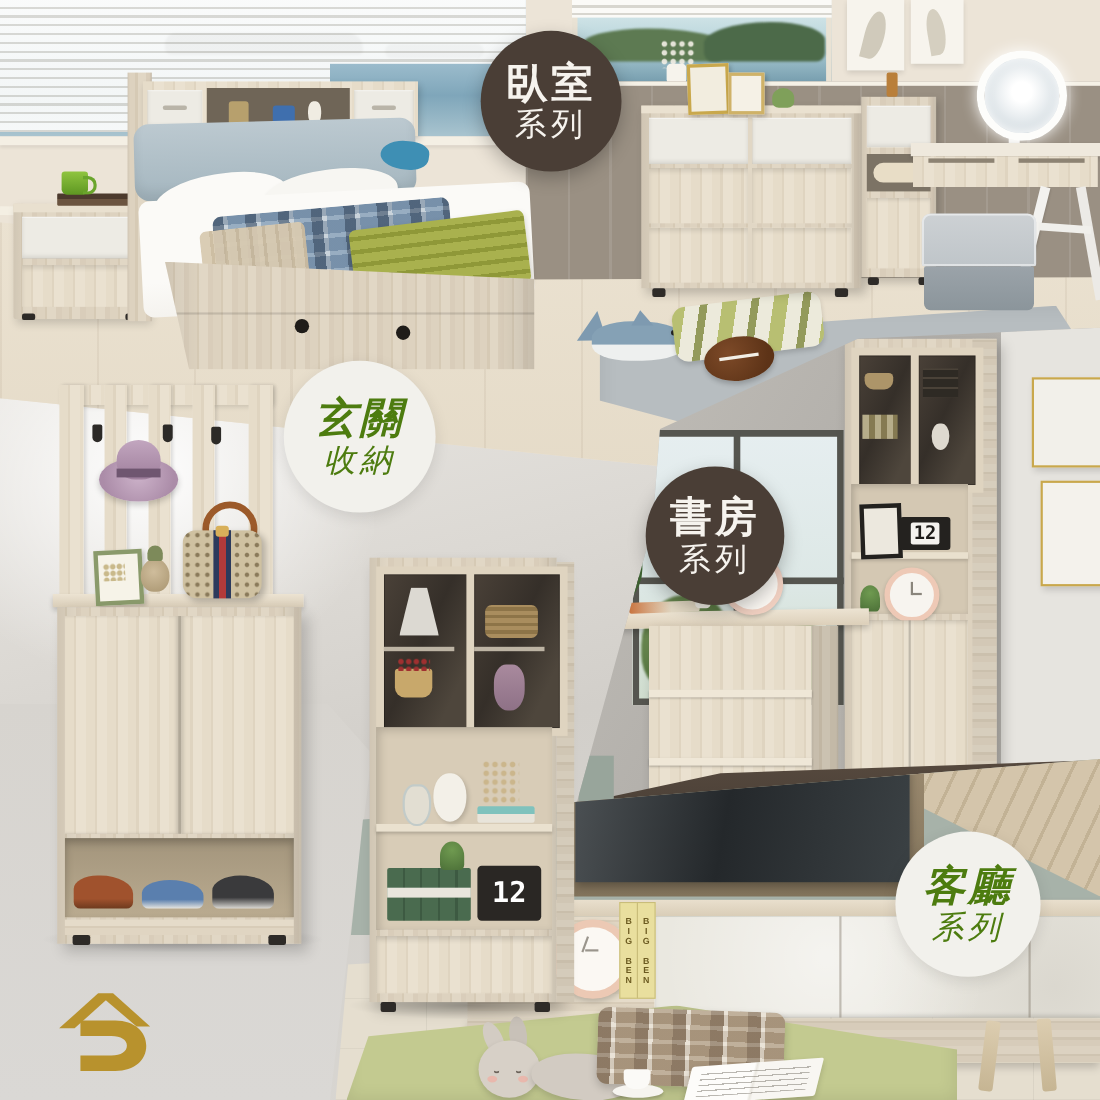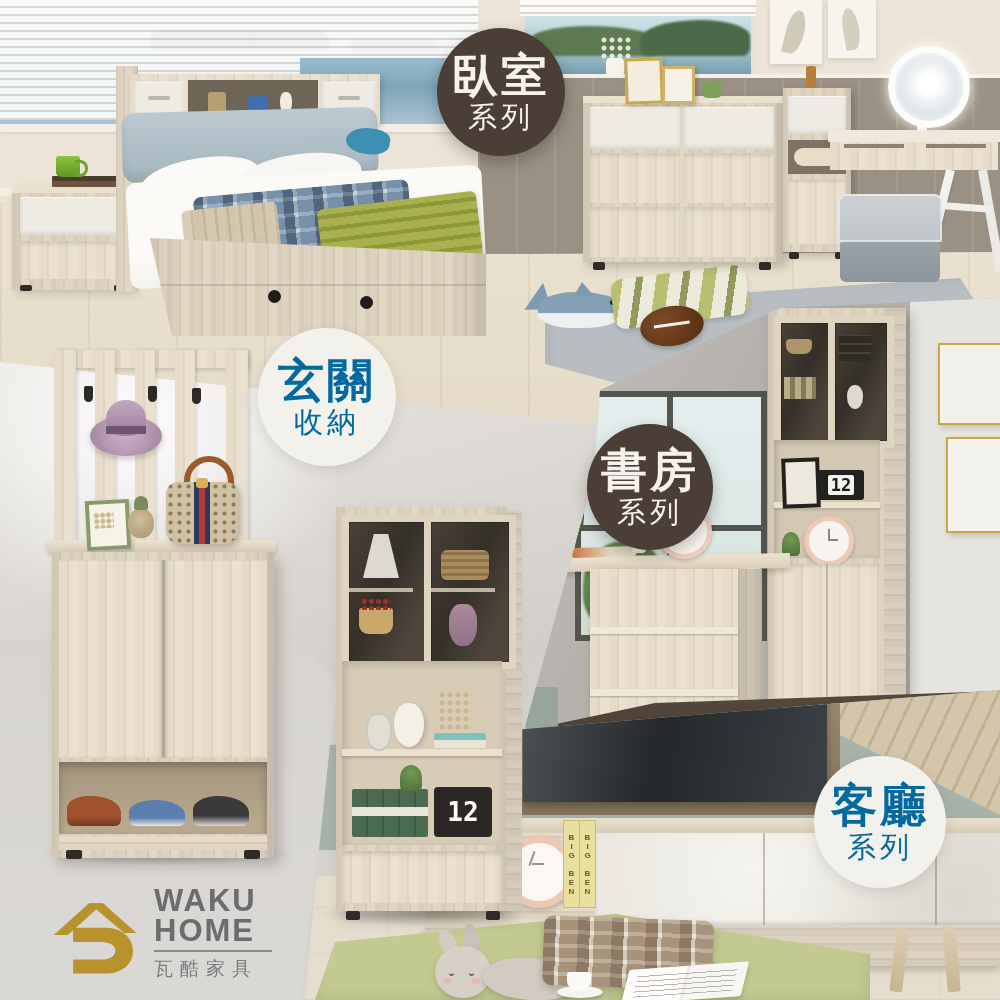--- a/index.html
+++ b/index.html
@@ -17,22 +17,22 @@
     repeating-linear-gradient(0deg,#e0d5c2 0 6px,#d8ccb8 6px 8px,#e5dbc9 8px 15px);}
   .white-face{background:#edebe4;box-shadow:inset 0 -2px 4px rgba(0,0,0,.10),inset 0 1px 0 rgba(255,255,255,.7);}
   .stone-face{background:
     radial-gradient(circle at 30% 40%,rgba(255,255,255,.5),transparent 40%),
     radial-gradient(circle at 70% 70%,rgba(190,185,175,.35),transparent 45%),#eae8e0;
     box-shadow:inset 0 -2px 4px rgba(0,0,0,.12);}
   .feet{background:#2e2b28;border-radius:2px;}
   .badge{border-radius:50%;display:flex;flex-direction:column;align-items:center;justify-content:center;
     font-family:"DejaVu Serif",serif;line-height:1.02;z-index:30;box-shadow:0 4px 14px rgba(0,0,0,.10);}
   .badge.dark{background:#4a3e36;color:#f6f3ee;box-shadow:0 6px 16px rgba(0,0,0,.25);}
-  .badge.light{background:#f2f1ec;color:#0369a1;}
-  .badge .l1{font-size:46px;font-weight:700;letter-spacing:3px;}
+  .badge.light{background:#f2f1ec;color:#4d7c0f;font-style:italic;}
+  .badge .l1{font-size:38px;font-weight:700;letter-spacing:3px;}
   .badge .l2{font-size:29px;letter-spacing:4px;margin-top:4px;}
   .glass{background:linear-gradient(115deg,#4a4138 0%,#352f29 45%,#4e463c 80%);}
   .gframe{border:7px solid #dfd4c0;box-shadow:inset 0 0 0 1px rgba(0,0,0,.25);}
   .spine{writing-mode:vertical-rl;text-orientation:upright;font-size:8px;font-weight:700;
     color:#6b5a20;background:#e9df9e;border:1px solid #c9bd7a;letter-spacing:0px;
     display:flex;align-items:center;justify-content:center;}
   .caltext{color:#fff;font-weight:700;font-family:"DejaVu Sans Mono",monospace;}
 </style>
 </head>
 <body>
@@ -434,21 +434,15 @@
   </div>
 
   <div class="abs" style="left:52px;top:886px;width:250px;height:96px;z-index:20;display:flex;align-items:center;gap:14px;">
     <span style="display:inline-block;width:88px;height:84px;">
       <svg viewBox="0 0 100 94" width="88" height="84" aria-hidden="true">
         <path d="M2 48 L42 12 L58 12 L18 48 Z" fill="#b8922d"></path>
         <path d="M42 12 L58 12 L96 46 L82 46 Z" fill="#b8922d"></path>
         <path d="M24 40 H60 C80 40 92 52 92 66 C92 81 80 92 60 92 H24 V76 H56 C66 76 72 72 72 66 C72 60 66 56 56 56 H24 Z" fill="#b8922d"></path>
       </svg>
     </span>
-    <span style="display:flex;flex-direction:column;">
-      <span style="font-size:31px;font-weight:700;color:#6b6c6e;letter-spacing:2px;line-height:.95;">WAKU</span>
-      <span style="font-size:31px;font-weight:700;color:#6b6c6e;letter-spacing:2px;line-height:.95;">HOME</span>
-      <span style="width:118px;height:2px;background:#8a8b8d;margin:5px 0 4px;"></span>
-      <span style="font-size:19px;color:#7a7b7d;letter-spacing:7px;">瓦酷家具</span>
-    </span>
   </div>
 
 </div>
 
 </body></html>

